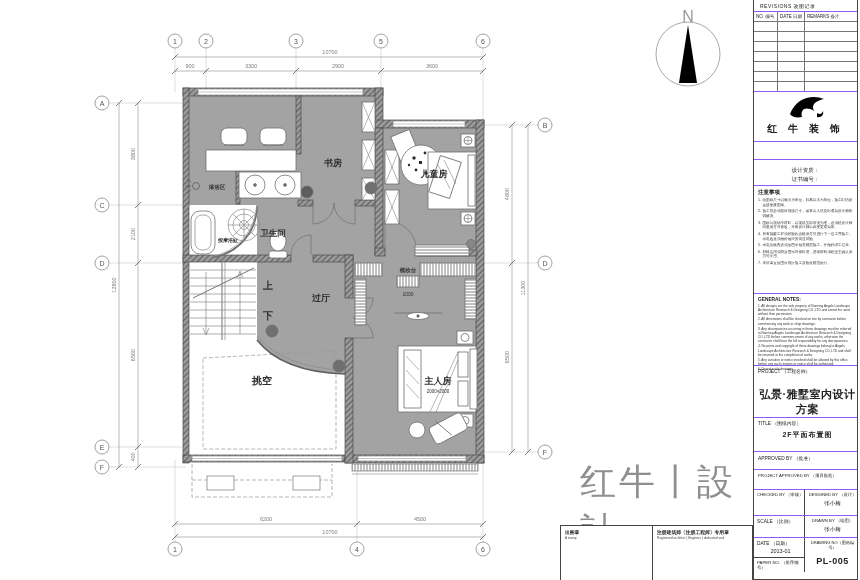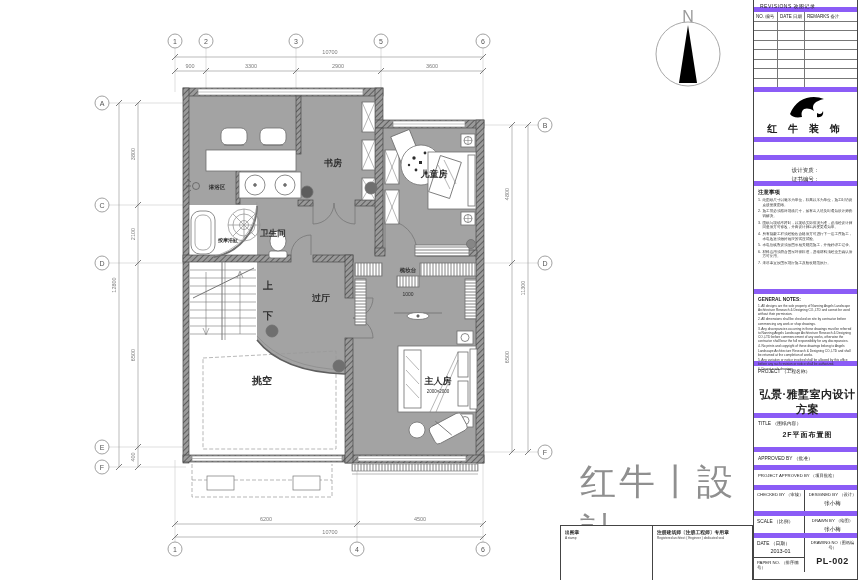--- a/index.html
+++ b/index.html
@@ -2,21 +2,21 @@
 <html><head>
 <meta charset="utf-8">
 <style>
   html,body{margin:0;padding:0;background:#fff;}
   #sheet{position:relative;width:860px;height:580px;background:#fff;overflow:hidden;
          font-family:"Liberation Sans","DejaVu Sans",sans-serif;color:#222;}
   svg text{font-family:"Liberation Sans","DejaVu Sans",sans-serif;}
   
   .tb{position:absolute;left:753px;top:0;width:103px;height:579px;border-left:1px solid #444;
       border-right:1px solid #444;border-bottom:1px solid #444;background:#fff;font-size:5px;}
-  .tb-sec{border-bottom:5px solid #8b5cf6;box-sizing:border-box;position:relative;}
+  .tb-sec{border-bottom:1px solid #8b5cf6;box-sizing:border-box;position:relative;}
   .rev-title{height:12px;padding:3px 0 0 6px;font-size:5px;letter-spacing:.5px;}
   .rev-table{height:80px;display:flex;flex-direction:column;}
   .rev-row{display:flex;flex:1;border-top:1px solid #777;}
   .rev-row:first-child{border-top:none;font-size:4.5px;}
   .rev-c1{width:24px;border-right:1px solid #777;padding:2px 1px 0 2px;box-sizing:border-box;}
   .rev-c2{width:27px;border-right:1px solid #777;padding:2px 1px 0 2px;box-sizing:border-box;}
   .rev-c3{flex:1;padding:2px 1px 0 2px;}
   .logo-cell{height:50px;text-align:center;padding-top:2px;box-sizing:border-box;}
   .logo-cn{font-size:10px;font-weight:bold;letter-spacing:4px;margin-top:1px;}
   .blank-cell{height:18px;}
@@ -595,18 +595,18 @@
     </div>
   </div>
   <div class="tb-sec tb-grid gr3">
     <div class="tb-gl">
       <div class="cell-label">DATE （日期）</div>
       <div class="val-v">2013-01</div>
       <div class="cell-label gl-sub" style="font-size:4.3px">PAPER NO. （排序编号）</div>
     </div>
     <div class="tb-gr">
       <div class="cell-label" style="font-size:4.1px">DRAWING NO（图纸编号）</div>
-      <div class="dwgno">PL-002</div>
+      <div class="dwgno">PL-005</div>
     </div>
   </div>
 </div>
 
 </div>
 
 </body></html>

